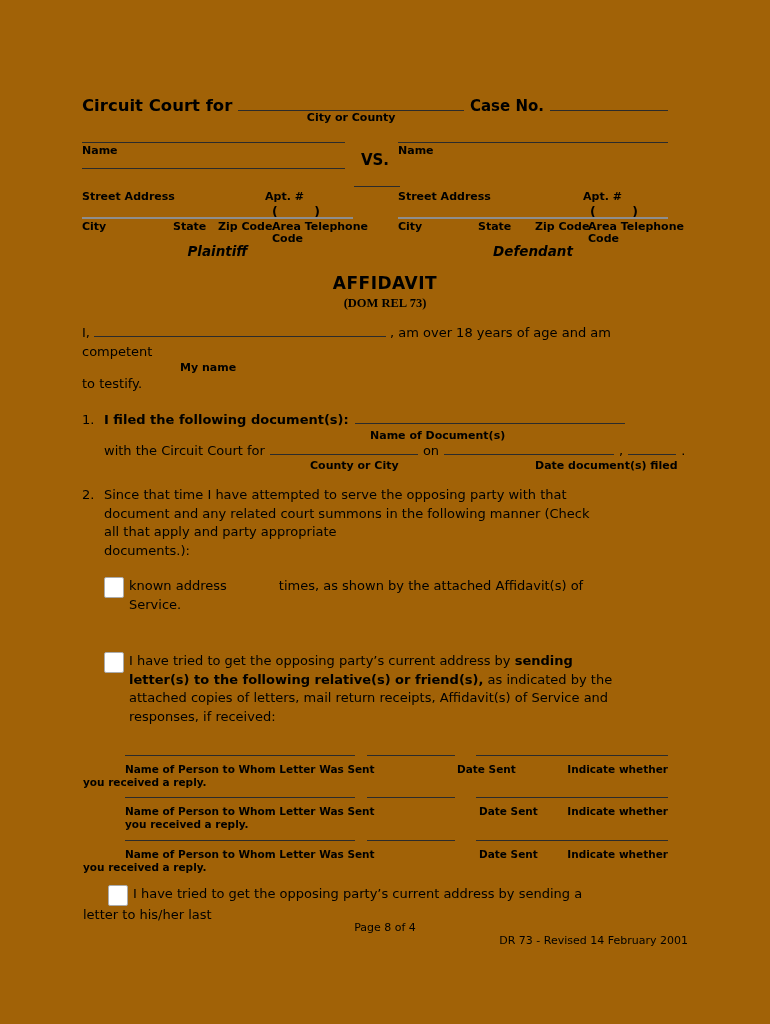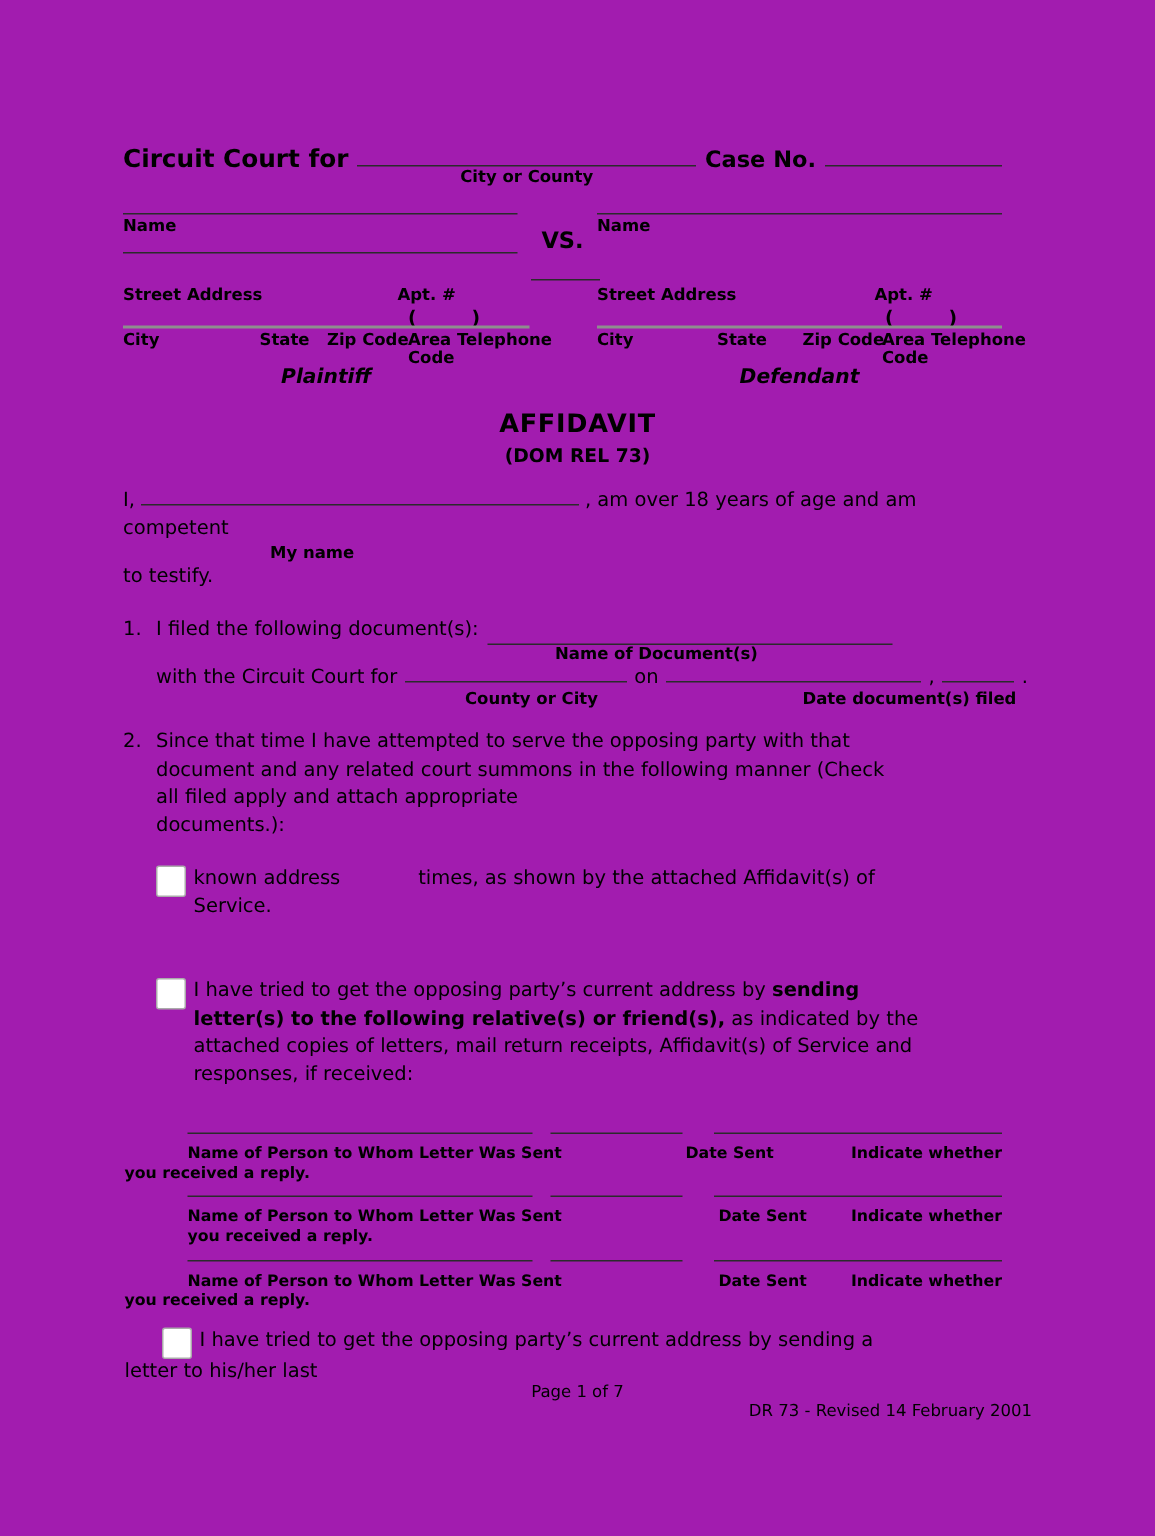--- a/index.html
+++ b/index.html
@@ -1,18 +1,18 @@
 <!DOCTYPE html>
 <html><head>
 <meta charset="utf-8">
 <style>
   html,body{margin:0;padding:0;}
   body{background:#ffffff;}
   .page{
-    position:relative; width:770px; height:1024px; background:#a21caf;
+    position:relative; width:770px; height:1024px; background:#a16207;
     font-family:"DejaVu Sans","Liberation Sans",sans-serif;
     color:#000; overflow:hidden;
   }
   .abs{position:absolute;}
   .b{font-weight:bold;}
   .i{}
   .sm{font-size:11px; font-weight:bold; line-height:12px; white-space:nowrap;}
   .xs{font-size:10.5px; font-weight:bold; line-height:12px; white-space:nowrap;}
   .body-txt{font-size:13px; line-height:18.5px;}
 
@@ -48,33 +48,33 @@
   .pl-city{left:0; top:83px;}   .pl-state{left:91px; top:83px;}  .pl-zip{left:136px; top:83px;}
   .pl-area{left:190px; top:83px;}
   .pr-city{left:316px; top:83px;} .pr-state{left:396px; top:83px;} .pr-zip{left:453px; top:83px;}
   .pr-area{left:506px; top:83px;}
   .role{top:105px; width:271px; text-align:center; font-weight:bold; font-style:italic; font-size:13.5px;}
   .pl-role{left:0;text-align:center;} .pr-role{left:316px; width:270px;}
 
   
   #title{left:0; top:273px; width:770px; text-align:center;}
   #title .main{font-size:17px; font-weight:bold; letter-spacing:.5px;}
-  #title .sub{font-size:12.5px; font-weight:bold; margin-top:3px;}
+  #title .sub{font-size:12.5px; font-weight:bold; margin-top:3px;font-family:Liberation Serif, serif;}
 
   
   #intro{left:82px; top:324px; width:620px;}
   #intro .l1{display:flex; align-items:baseline; gap:4px; white-space:nowrap;}
   #intro .name-blank{width:292px; height:12px;}
   #intro .hint{margin-left:98px; margin-top:1px;}
   #intro .l3{margin-top:1px;}
 
   
   #item1{left:82px; top:409px; width:620px;}
   #item1 .num{left:0; top:2px;}
-  #item1 .l1{left:22px; top:2px; display:flex; align-items:flex-end; gap:6px; white-space:nowrap;}
+  #item1 .l1{left:22px; top:2px; display:flex; align-items:flex-start; gap:6px; white-space:nowrap;font-weight:bold;}
   #item1 .doc-blank{width:270px; height:12px;}
   #item1 .lab1{left:288px; top:21px;}
   #item1 .l2{left:22px; top:33px; display:flex; align-items:baseline; gap:5px; white-space:nowrap;}
   #item1 .court-blank2{width:148px; height:12px;}
   #item1 .date-blank{width:170px; height:12px;}
   #item1 .yr-blank{width:48px; height:12px;}
   #item1 .lab2{left:228px; top:51px;}
   #item1 .lab3{left:453px; top:51px;}
 
   
@@ -210,21 +210,21 @@
     <div class="sm abs lab3">Date document(s) filed</div>
   </div>
 
   <div class="abs body-txt" id="item2">
     <span class="num">2.</span>
     <div class="txt">
       <div class="line">Since that time I have attempted to serve the opposing party with that</div>
       <div class="line">
         <span>document and any related court summons in the following manner </span><span class="i">(Check</span>
       </div>
-      <div class="line i">all filed apply and attach appropriate</div>
+      <div class="line i">all that apply and party appropriate</div>
       <div class="line">
         <span class="i">documents.)</span><span>:</span>
       </div>
     </div>
   </div>
 
   <div class="abs body-txt chk-flex" id="check1">
     <div class="chk"></div>
     <div class="chk-txt">
       <div class="line">
@@ -283,16 +283,16 @@
   </div>
 
   <div class="abs body-txt" id="check3">
     <div class="l1">
       <div class="chk"></div>
       <div class="line">I have tried to get the opposing party’s current address by sending a</div>
     </div>
     <div class="line">letter to his/her last</div>
   </div>
 
-  <div class="abs" id="footer-page">Page 1 of 7</div>
+  <div class="abs" id="footer-page">Page 8 of 4</div>
   <div class="abs" id="footer-rev">DR 73 - Revised 14 February 2001</div>
 
 </div>
 
 </body></html>

